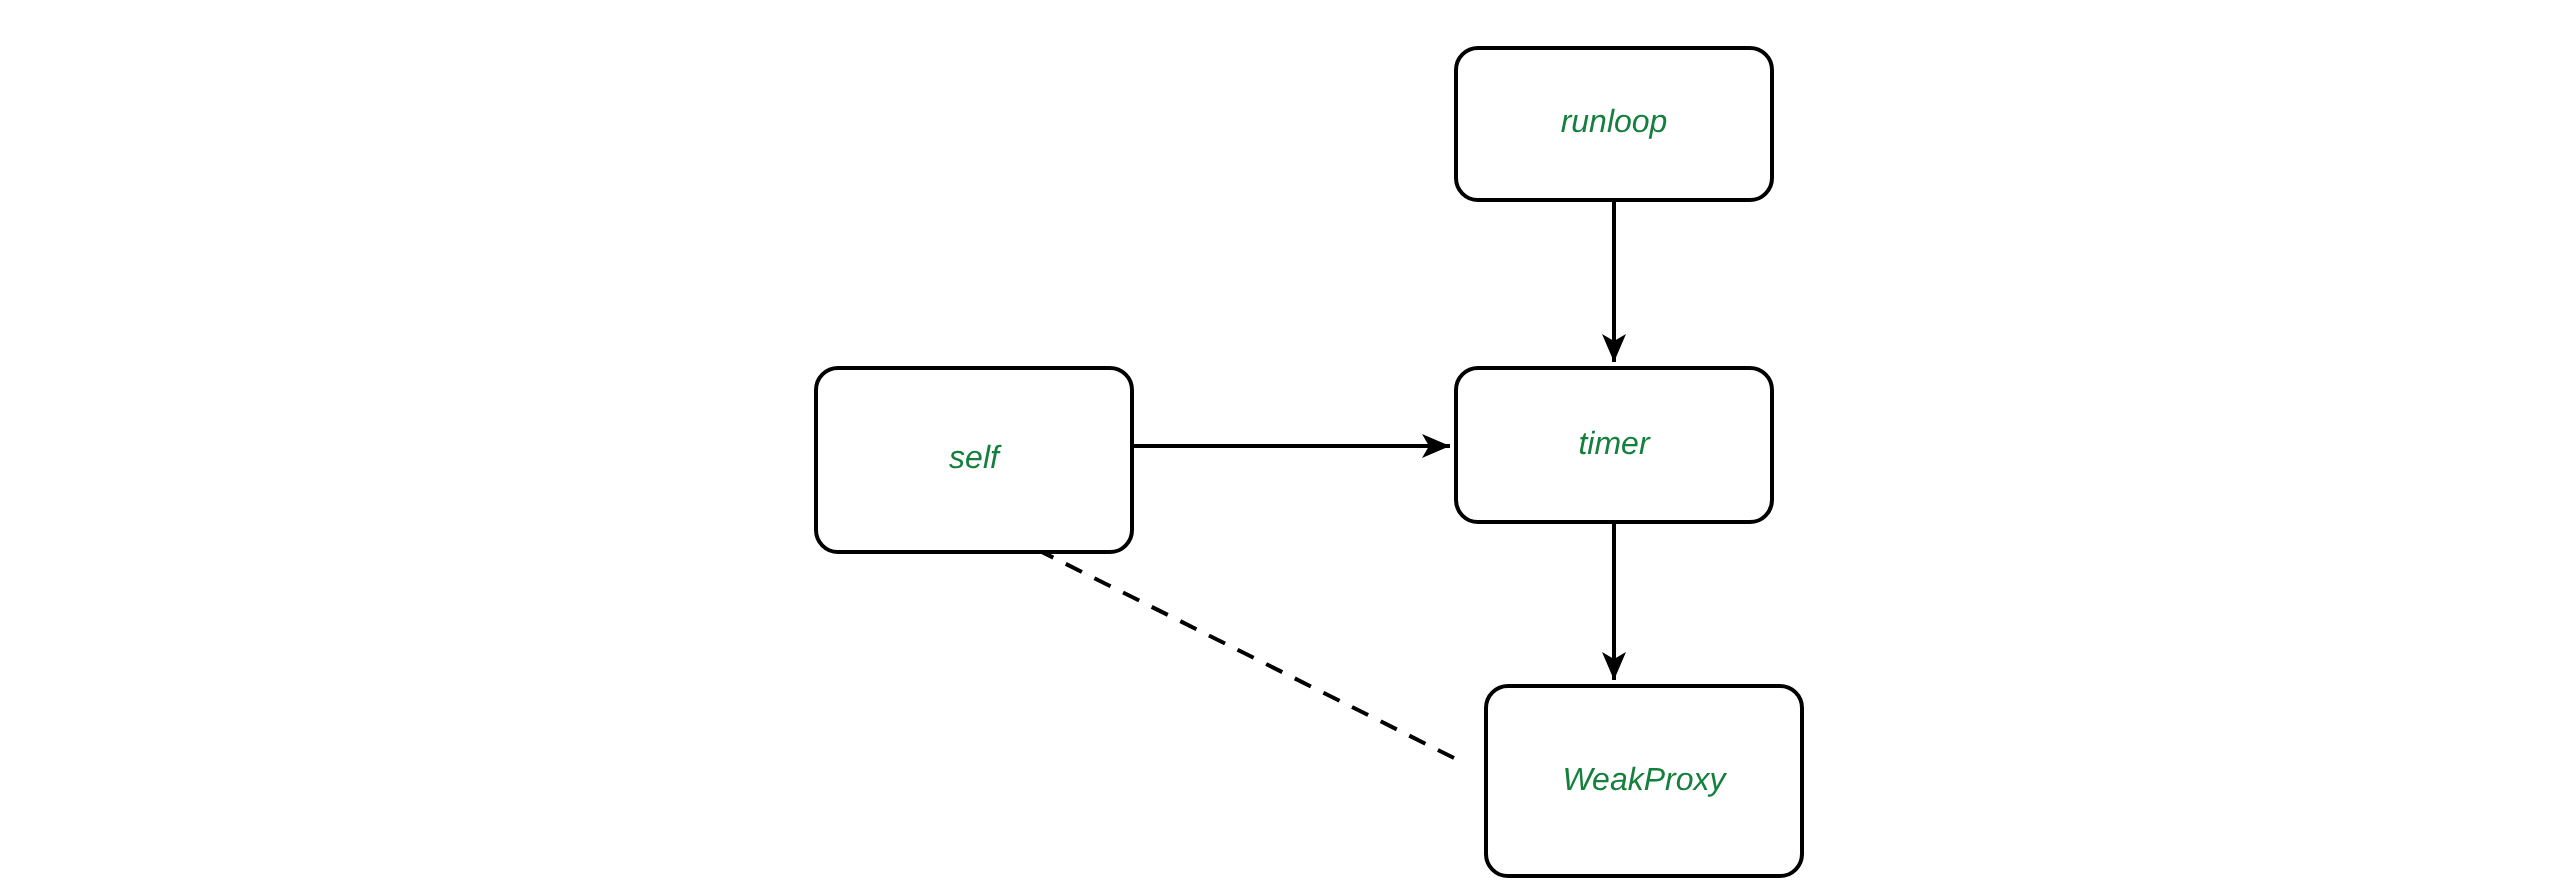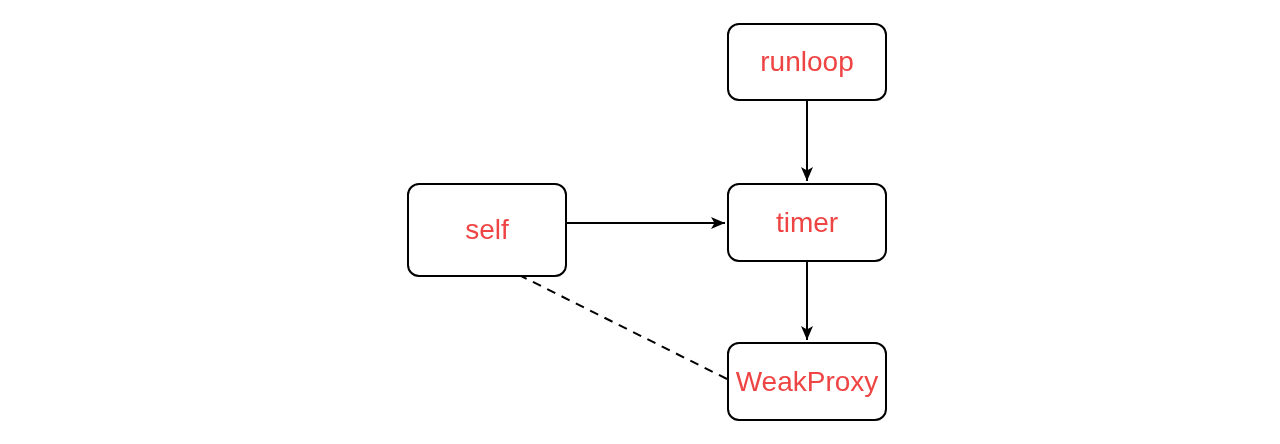--- a/index.html
+++ b/index.html
@@ -24,24 +24,25 @@
   }
   .node {
     position: absolute;
     box-sizing: border-box;
     border: 2px solid #000000;
     border-radius: 12px;
     background: #ffffff;
     display: flex;
     align-items: center;
     justify-content: center;
-    font-size: 28px;
+    font-size: 16px;
     line-height: 1;
-    color: #ef4444;
+    color: #15803d;
     white-space: nowrap;
+    font-style: italic;
   }
   line.solid {
     stroke: #000000;
     stroke-width: 2;
   }
   line.dashed {
     stroke: #000000;
     stroke-width: 2;
     stroke-dasharray: 9 7;
   }
@@ -70,17 +71,17 @@
   </div>
 
   <div class="node" style="left: 407px; top: 183px; width: 160px; height: 94px;">
     <span>self</span>
   </div>
 
   <div class="node" style="left: 727px; top: 183px; width: 160px; height: 79px;">
     <span>timer</span>
   </div>
 
-  <div class="node" style="left: 727px; top: 342px; width: 160px; height: 79px;">
+  <div class="node" style="left: 742px; top: 342px; width: 160px; height: 97px;">
     <span>WeakProxy</span>
   </div>
 
 </div>
 
 </body></html>

